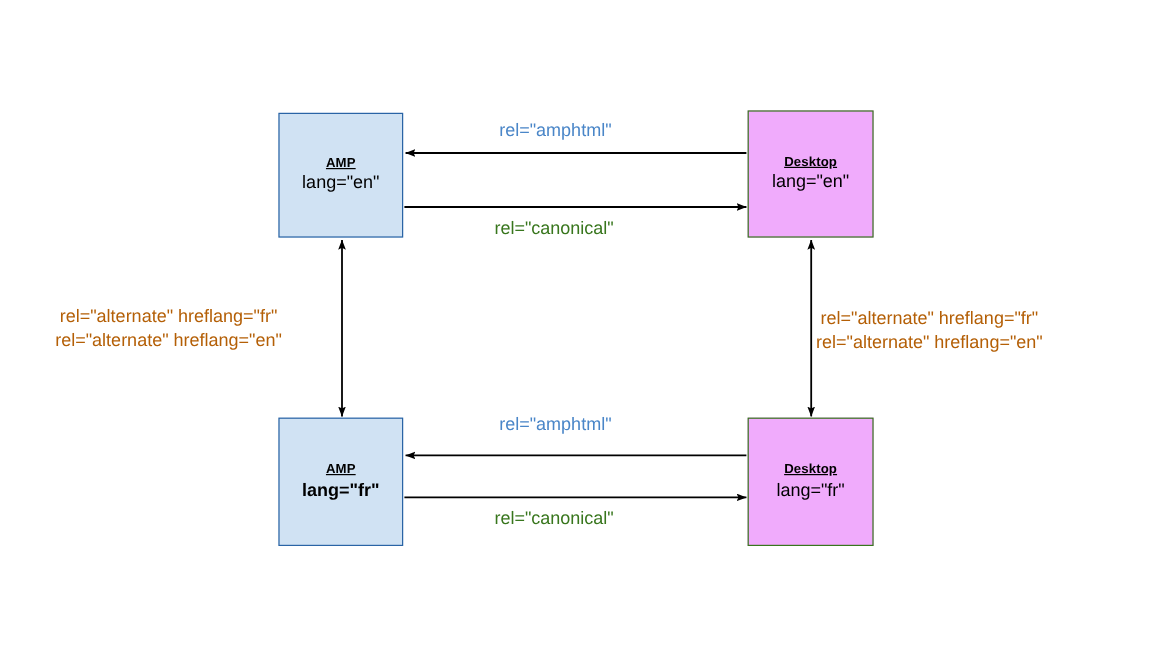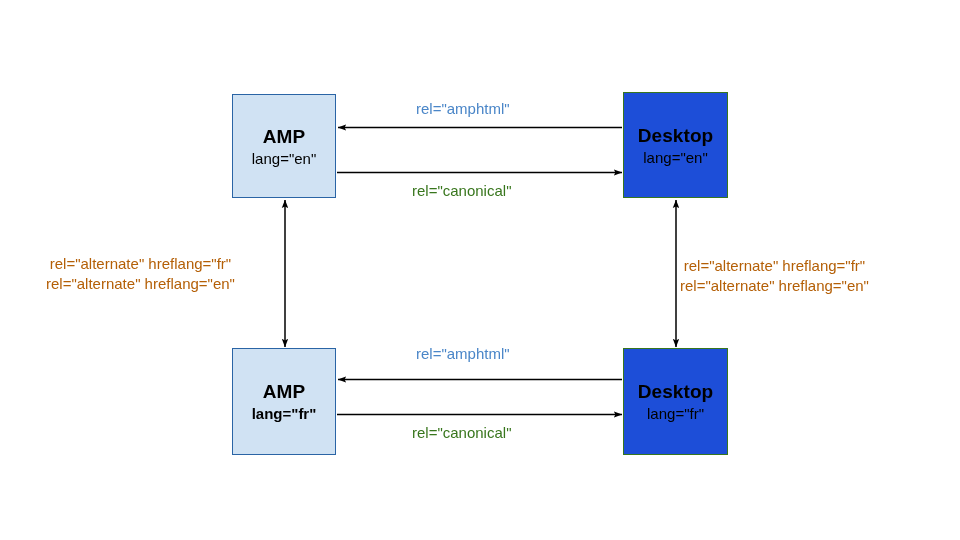--- a/index.html
+++ b/index.html
@@ -30,36 +30,37 @@
     align-items: center;
     justify-content: center;
     text-align: center;
     line-height: 1.32;
     color: #000000;
     font-size: 15px;
     z-index: 3;
   }
   .node .n-title {
     font-weight: bold;
-    font-size: 19px;
+    font-size: 11px;
     letter-spacing: .1px;
+    text-decoration: underline;
   }
   .node .n-sub {
     font-weight: normal;
     font-size: 15px;
   }
   .node.bold-sub .n-sub {
     font-weight: bold;
   }
   .node.amp {
     background: #d0e2f3;
     border: 1.6px solid #2a64a5;
   }
   .node.desktop {
-    background: #1d4ed8;
+    background: #f0abfc;
     border: 1.6px solid #38761d;
     text-align: center;
   }
 
   
   #node-amp-en      { left: 232px; top: 94px;  width: 104px; height: 104px; }
   #node-desktop-en  { left: 623px; top: 92px;  width: 105px; height: 106px; }
   #node-amp-fr      { left: 232px; top: 348px; width: 104px; height: 107px; }
   #node-desktop-fr  { left: 623px; top: 348px; width: 105px; height: 107px; }
 

